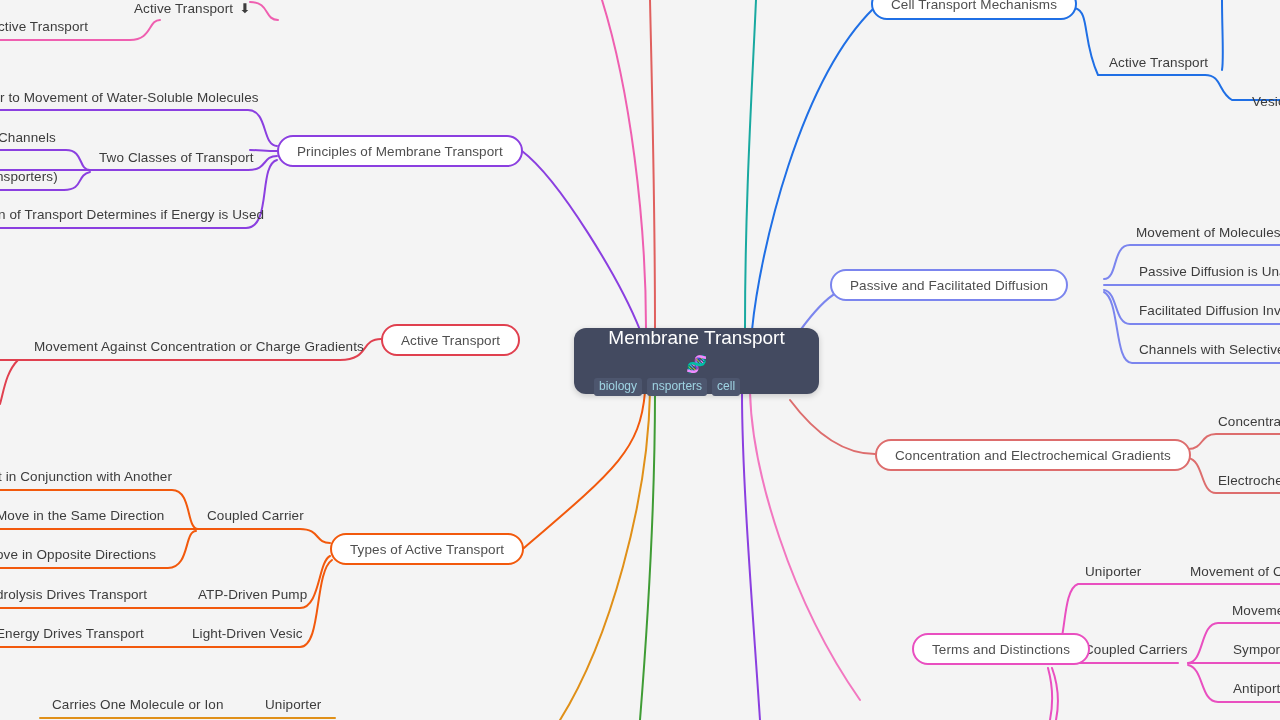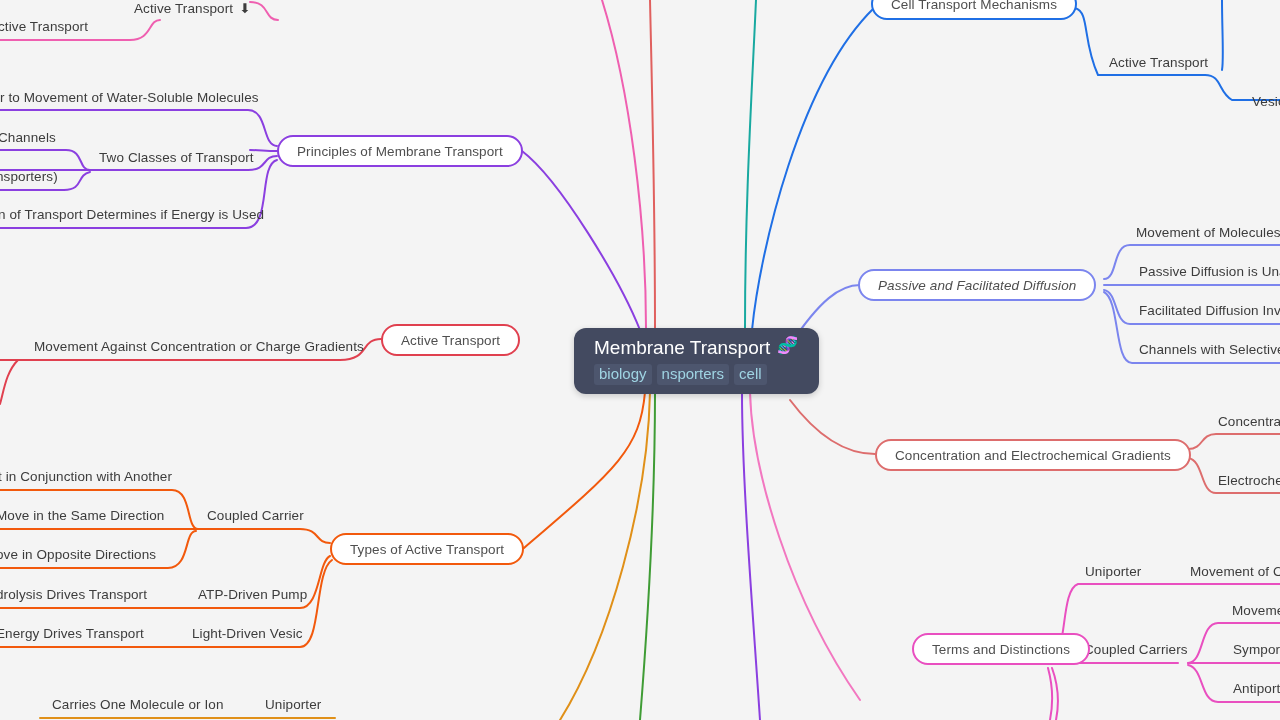--- a/index.html
+++ b/index.html
@@ -61,30 +61,31 @@
     flex-direction: column;
     justify-content: center;
     padding: 8px 20px;
     gap: 5px;
   }
   #root-title {
     color: #ffffff;
     font-size: 19px;
     font-weight: 400;
     display: flex;
-    align-items: flex-start;
+    align-items: center;
     gap: 7px;
     white-space: nowrap;
+    flex-direction: column;
   }
   #root-emoji { font-size: 17px; line-height: 1; }
   #root-tags { display: flex; gap: 5px; }
   .tag {
     background: #4d566e;
     color: #9fd4e3;
-    font-size: 15px;
+    font-size: 12px;
     border-radius: 3px;
     padding: 1px 5px 2px 5px;
     line-height: 1.25;
     white-space: nowrap;
   }
 </style>
 </head>
 <body>
 
 <div id="canvas">
@@ -226,21 +227,21 @@
   </div>
 
   <div class="node pill" style="left:871px; top:-12px; border-color:#1f6fe5;">Cell Transport Mechanisms</div>
 
   <div class="node leaf" style="left:1105px; top:52px;">Active Transport</div>
 
   <div class="node leaf" style="left:1248px; top:91px;">Vesic</div>
 
   <div class="node leaf" style="left:1132px; top:222px;">Movement of Molecules</div>
 
-  <div class="node pill" style="left:858px; top:269px; border-color:#7b85ee;font-style:italic;">Passive and Facilitated Diffusion</div>
+  <div class="node pill" style="left:830px; top:269px; border-color:#7b85ee;">Passive and Facilitated Diffusion</div>
 
   <div class="node leaf" style="left:1135px; top:261px;">Passive Diffusion is Unas</div>
 
   <div class="node leaf" style="left:1135px; top:300px;">Facilitated Diffusion Invo</div>
 
   <div class="node leaf" style="left:1135px; top:339px;">Channels with Selective</div>
 
   <div class="node leaf" style="left:1214px; top:411px;">Concentrat</div>
 
   <div class="node pill" style="left:875px; top:439px; border-color:#dd6d6d;">Concentration and Electrochemical Gradients</div>

